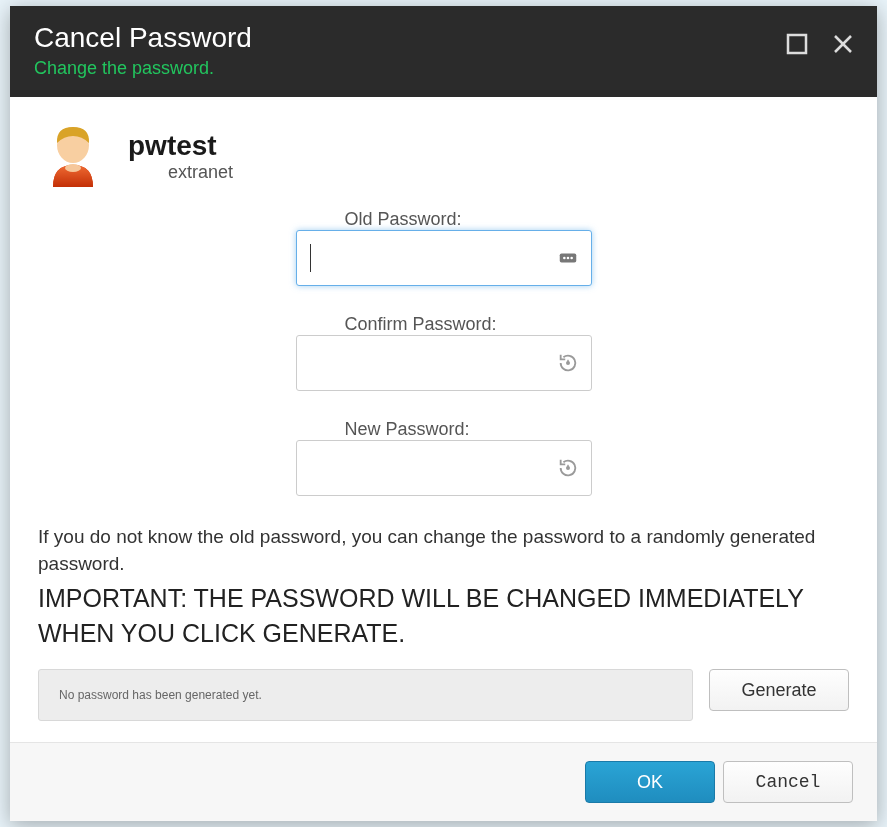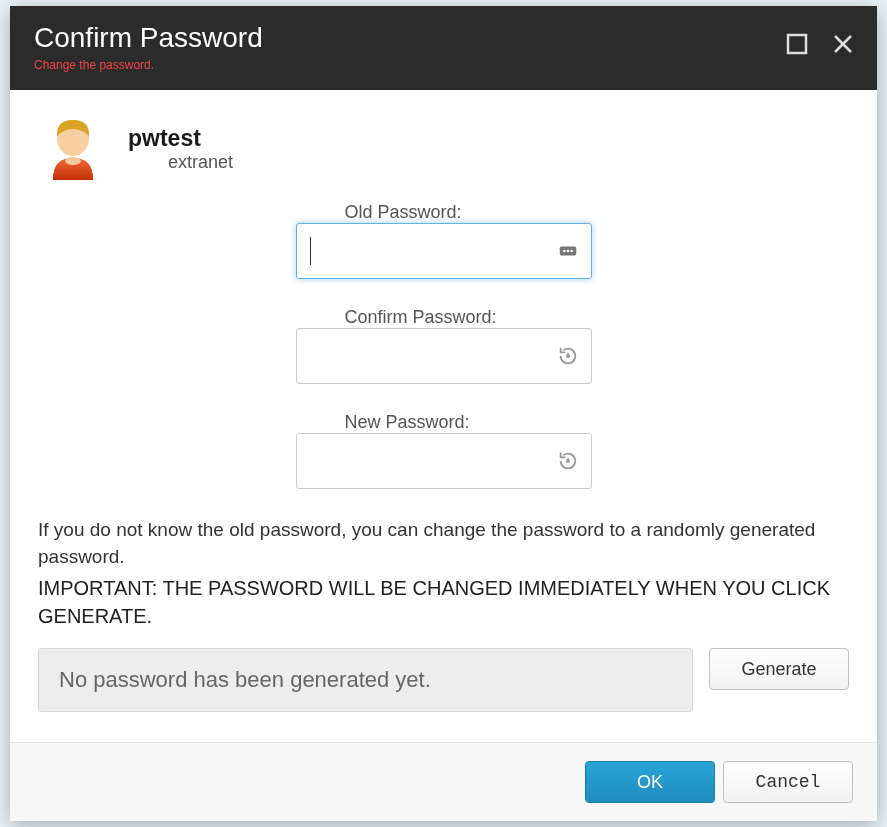--- a/index.html
+++ b/index.html
@@ -27,22 +27,22 @@
     color: #fff;
     padding: 16px 24px 18px 24px;
     position: relative;
   }
   .dlg-title {
     font-size: 28px;
     font-weight: 400;
     margin: 0 0 4px 0;
   }
   .dlg-subtitle {
-    font-size: 12px;
-    color: #ef4444;
+    font-size: 18px;
+    color: #22c55e;
     font-weight: 400;
   }
   .dlg-header-icons {
     position: absolute;
     top: 24px; right: 20px;
     display: flex; gap: 18px;
   }
   .hdr-icon {
     width: 28px; height: 28px;
     display: flex; align-items: center; justify-content: center;
@@ -58,21 +58,21 @@
   }
   .user-row {
     display: flex; align-items: center;
     gap: 20px;
     margin-bottom: 18px;
   }
   .user-icon {
     width: 70px; height: 70px;
   }
   .user-name {
-    font-size: 23px;
+    font-size: 28px;
     font-weight: 700;
     color: #1a1a1a;
   }
   .user-domain {
     font-size: 18px;
     color: #555;
     margin-left: 40px;
   }
 
   .form-row {
@@ -112,37 +112,37 @@
   }
   .input-icon-right svg { width: 22px; height: 22px; }
 
   .info-text {
     font-size: 19px;
     color: #333;
     line-height: 1.4;
     margin: 16px 0 4px 0;
   }
   .warn-text {
-    font-size: 20px;
+    font-size: 25px;
     color: #222;
     line-height: 1.4;
     margin-bottom: 18px;
   }
 
   .gen-row {
     display: flex; gap: 16px; align-items: stretch;
     margin-bottom: 10px;
   }
   .gen-status {
     flex: 1;
     background: #ededed;
     border: 1px solid #d8d8d8;
     border-radius: 3px;
     padding: 18px 20px;
-    font-size: 22px;
+    font-size: 12px;
     color: #666;
   }
   .btn {
     border: 1px solid #bfbfbf;
     background: linear-gradient(#fefefe, #f2f2f2);
     border-radius: 4px;
     font-size: 18px;
     color: #333;
     cursor: pointer;
     padding: 0 16px;
@@ -174,21 +174,21 @@
   @keyframes blink { 50% { opacity: 0; } }
 </style>
 </head>
 <body>
 
 <div class="backdrop"></div>
 
 <div class="dialog">
 
   <div class="dlg-header">
-    <div class="dlg-title">Confirm Password</div>
+    <div class="dlg-title">Cancel Password</div>
     <div class="dlg-subtitle">Change the password.</div>
     <div class="dlg-header-icons">
       <div class="hdr-icon">
         <svg viewBox="0 0 24 24" fill="none" stroke-width="2.5">
             <rect x="3" y="3" width="18" height="18"></rect>
           </svg>
       </div>
       <div class="hdr-icon">
         <svg viewBox="0 0 24 24" fill="none" stroke-width="2.5">
             <line x1="4" y1="4" x2="20" y2="20"></line>

